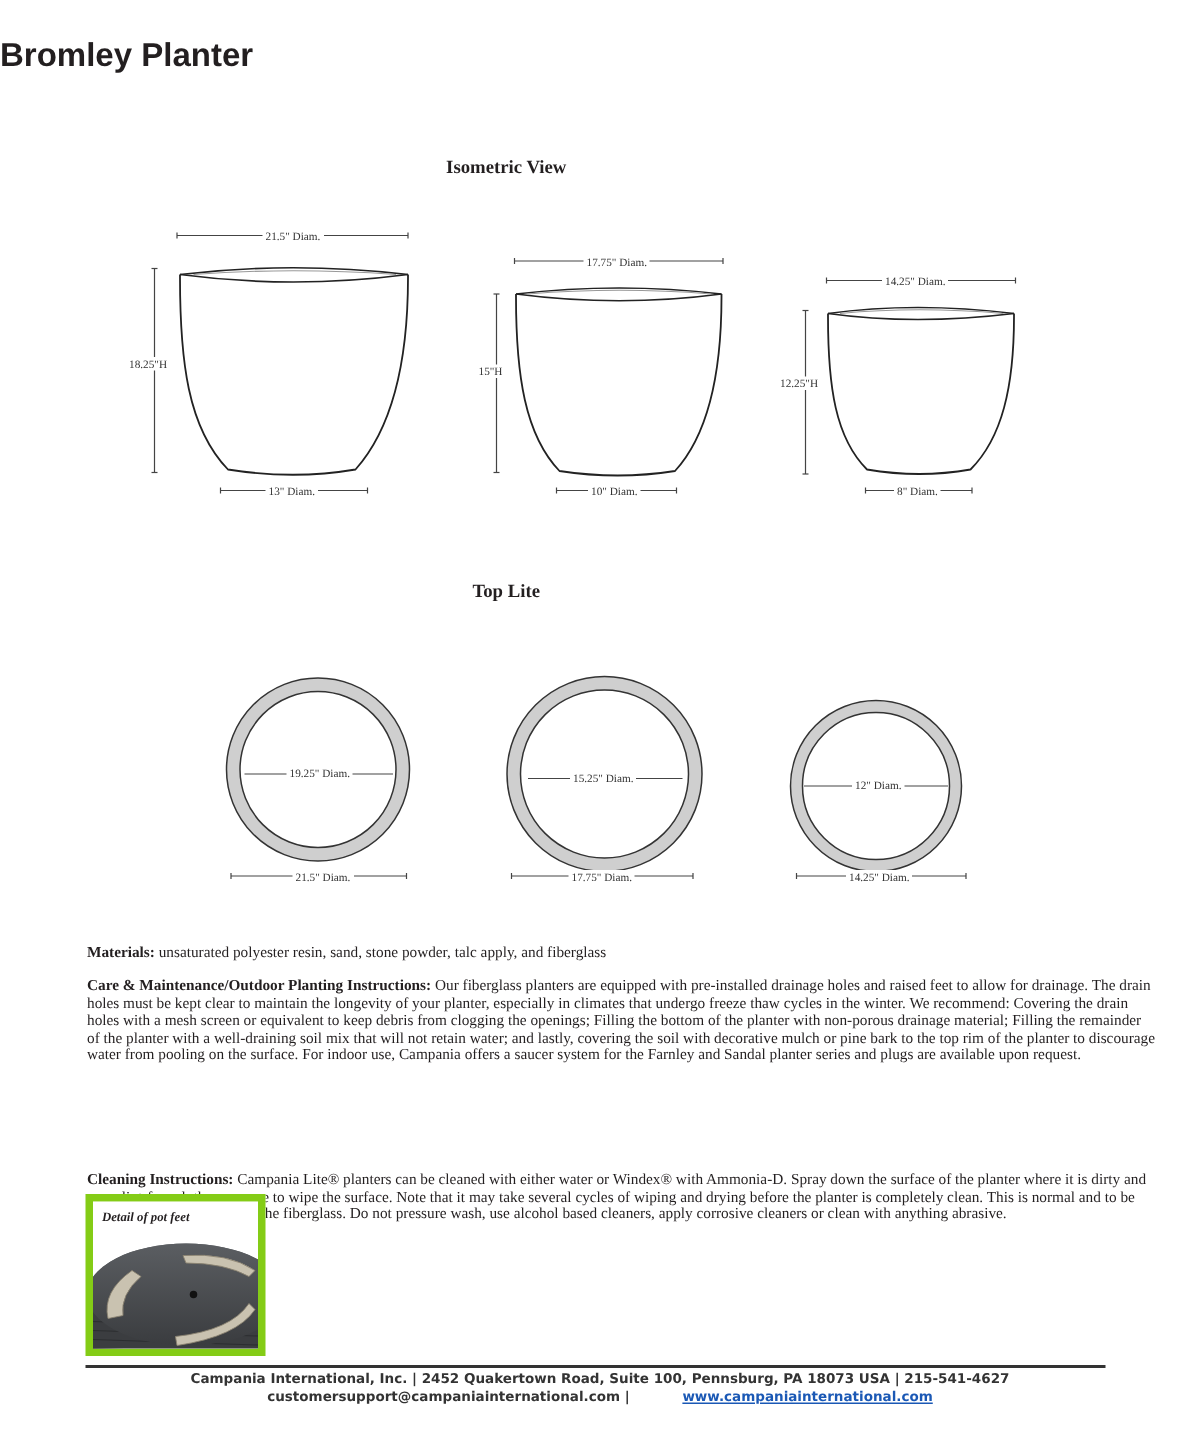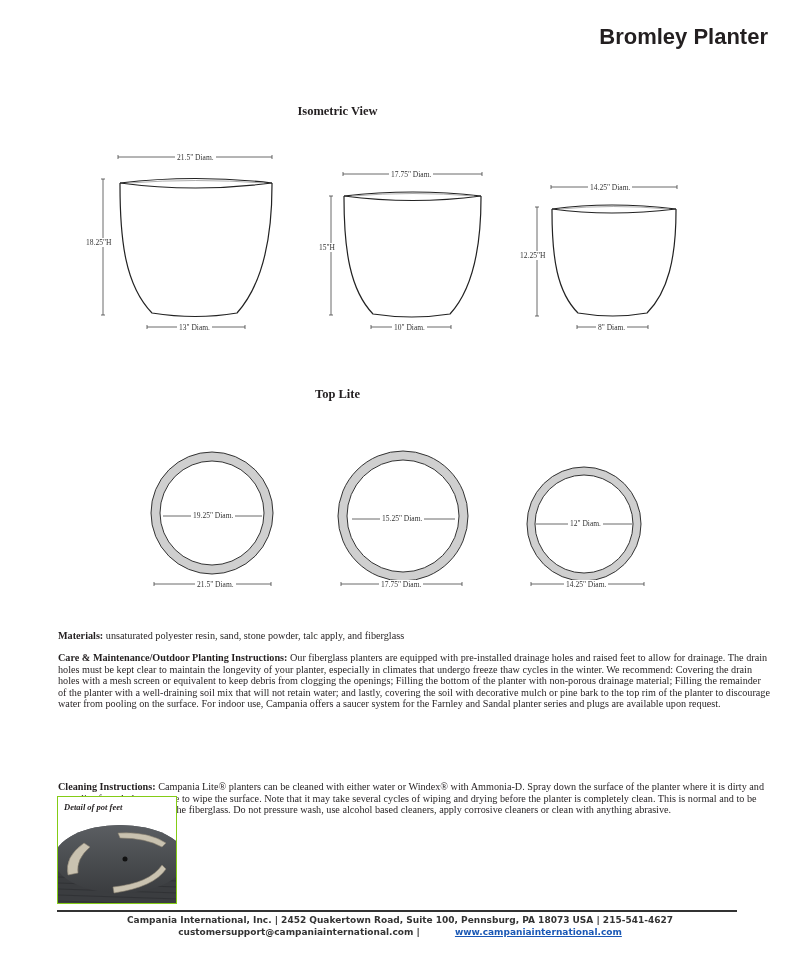--- a/index.html
+++ b/index.html
@@ -1,25 +1,25 @@
 <!DOCTYPE html>
 <html><head>
 <meta charset="utf-8">
 <style>
   * { box-sizing: border-box; margin: 0; padding: 0; }
   html, body { width: 800px; height: 960px; background: #ffffff; overflow: hidden; }
   body { position: relative; font-family: "DejaVu Serif", serif; color: #231f20; }
   .abs { position: absolute; }
-  .title { left: 0; width: 768px; top: 24px; text-align: right; font-family: "Liberation Sans", sans-serif; font-weight: bold; font-size: 22px; color: #231f20; }
+  .title { left: 0; width: 768px; top: 24px; text-align: left; font-family: "Liberation Sans", sans-serif; font-weight: bold; font-size: 22px; color: #231f20; }
   .section-title { left: 0; width: 675px; text-align: center; font-family: "Liberation Serif", serif; font-weight: bold; font-size: 12.5px; color: #231f20; }
   .dim { font-family: "Liberation Serif", serif; font-size: 7.5px; color: #333; white-space: nowrap; background: #fff; padding: 0 2px; }
   svg.draw { position: absolute; left: 0; top: 0; }
   .text-block { left: 58px; width: 712px; font-family: "Liberation Serif", serif; font-size: 10.2px; line-height: 11.6px; color: #231f20; }
   .text-block b { font-weight: bold; }
-  .detail-box { left: 57px; top: 796px; width: 120px; height: 108px; border: 1px solid #84cc16; background: #fff; overflow: hidden; }
+  .detail-box { left: 57px; top: 796px; width: 120px; height: 108px; border: 5px solid #84cc16; background: #fff; overflow: hidden; }
   .detail-label { position: absolute; left: 6px; top: 5px; font-family: "Liberation Serif", serif; font-style: italic; font-weight: bold; font-size: 8.5px; color: #231f20; }
   .footer-rule { left: 57px; top: 910px; width: 680px; height: 2px; background: #333; }
   .footer { left: 0; width: 800px; text-align: center; font-family: "DejaVu Sans", sans-serif; font-size: 9px; color: #333; line-height: 12px; font-weight: bold; }
   .footer a { color: #1a58b5; text-decoration: underline; margin-left: 32px; }
 </style>
 </head>
 <body>
 
 <div class="abs title">Bromley Planter</div>
 

